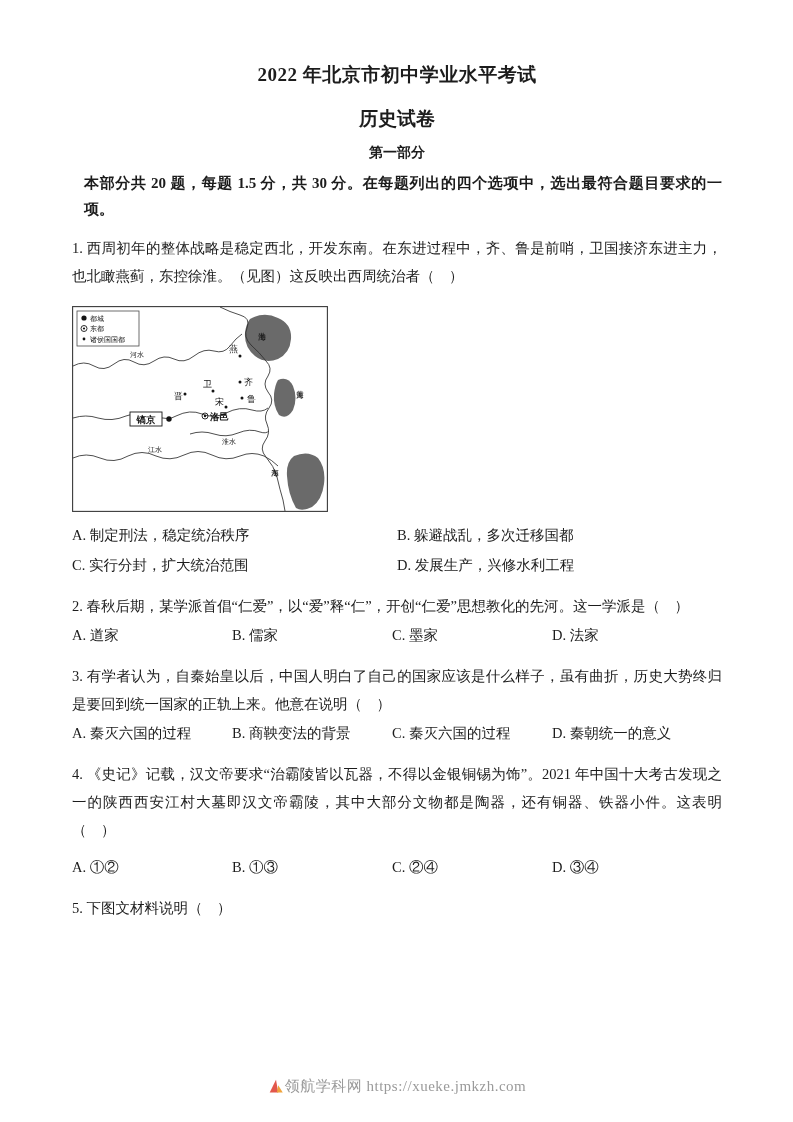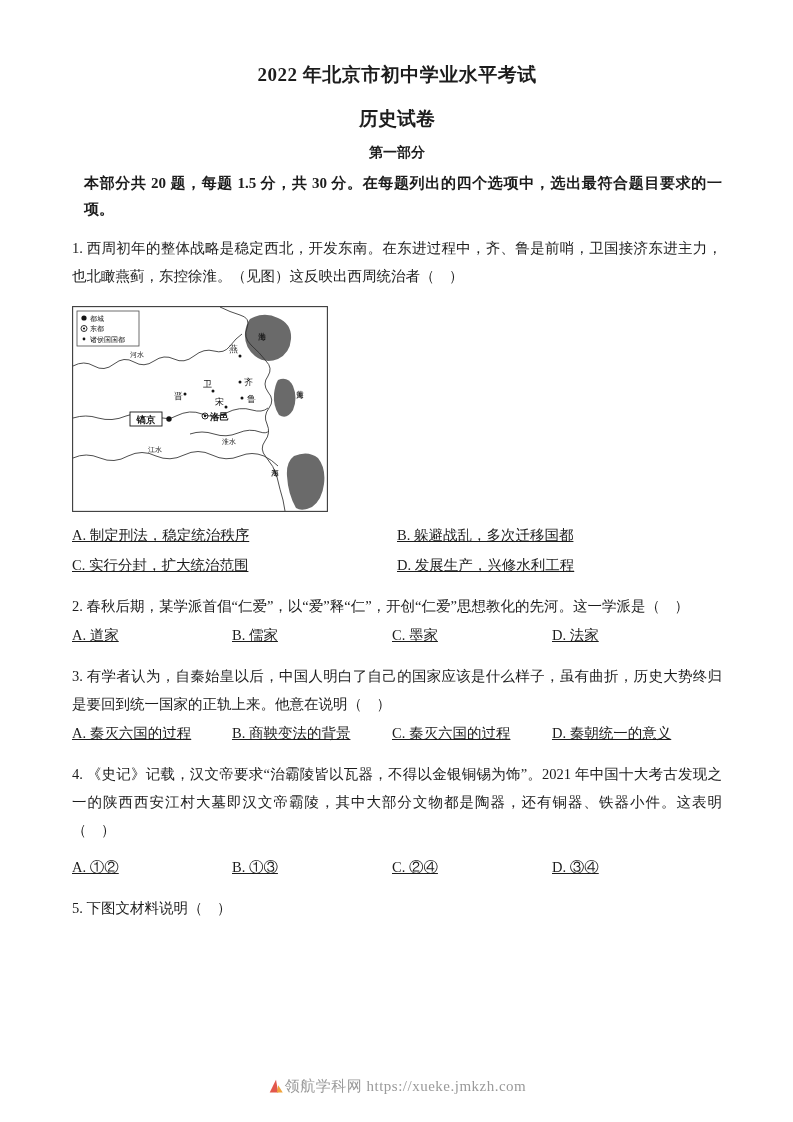--- a/index.html
+++ b/index.html
@@ -56,21 +56,21 @@
   .map-figure text { font-family: inherit; fill: #141414; }
   .mt  { font-size: 7px; }
   .ms  { font-size: 9px; }
   .msb { font-size: 9.5px; font-weight: 700; }
   .mr  { font-size: 7px; }
   .mv  { font-size: 7.5px; writing-mode: vertical-rl; letter-spacing: 1px; }
   .sea { fill: #6a6a6a; }
   .line { fill: none; stroke: #2e2e2e; stroke-width: 0.85; }
   .dot { fill: #141414; }
 
-  .opt-grid { display: grid; text-decoration: underline; }
+  .opt-grid { display: grid; }
   .cols-2 { grid-template-columns: 1fr 1fr; }
   .cols-4 { grid-template-columns: 160px 160px 160px 1fr; }
   .cols-sub { grid-template-columns: 232px 1fr; }
   .opt, .sub-item {
     font-size: 14.5px;
     line-height: 30px;
     white-space: nowrap;
   }
   .opt-final { margin-top: 8px; }
 

